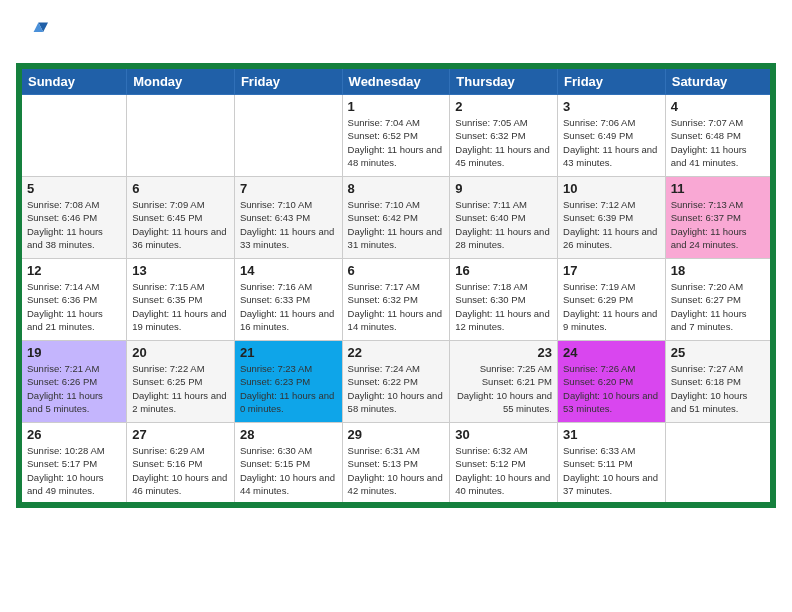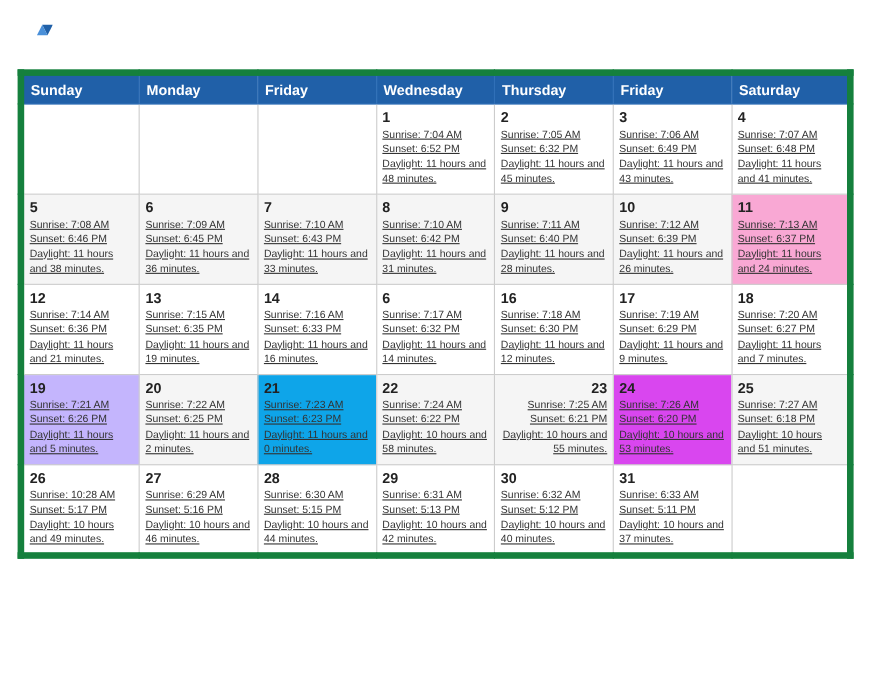--- a/index.html
+++ b/index.html
@@ -80,21 +80,20 @@
       font-size: 13px;
       font-weight: bold;
       color: #222;
       display: block;
       margin-bottom: 2px;
     }
     .day-info {
       font-size: 9.5px;
       color: #333;
       line-height: 1.4;
-      text-decoration: underline;
     }
     .empty-cell {
       background: #fff !important;
     }
   </style>
 </head>
 <body>
 
 <div class="page">
   <div class="header">

